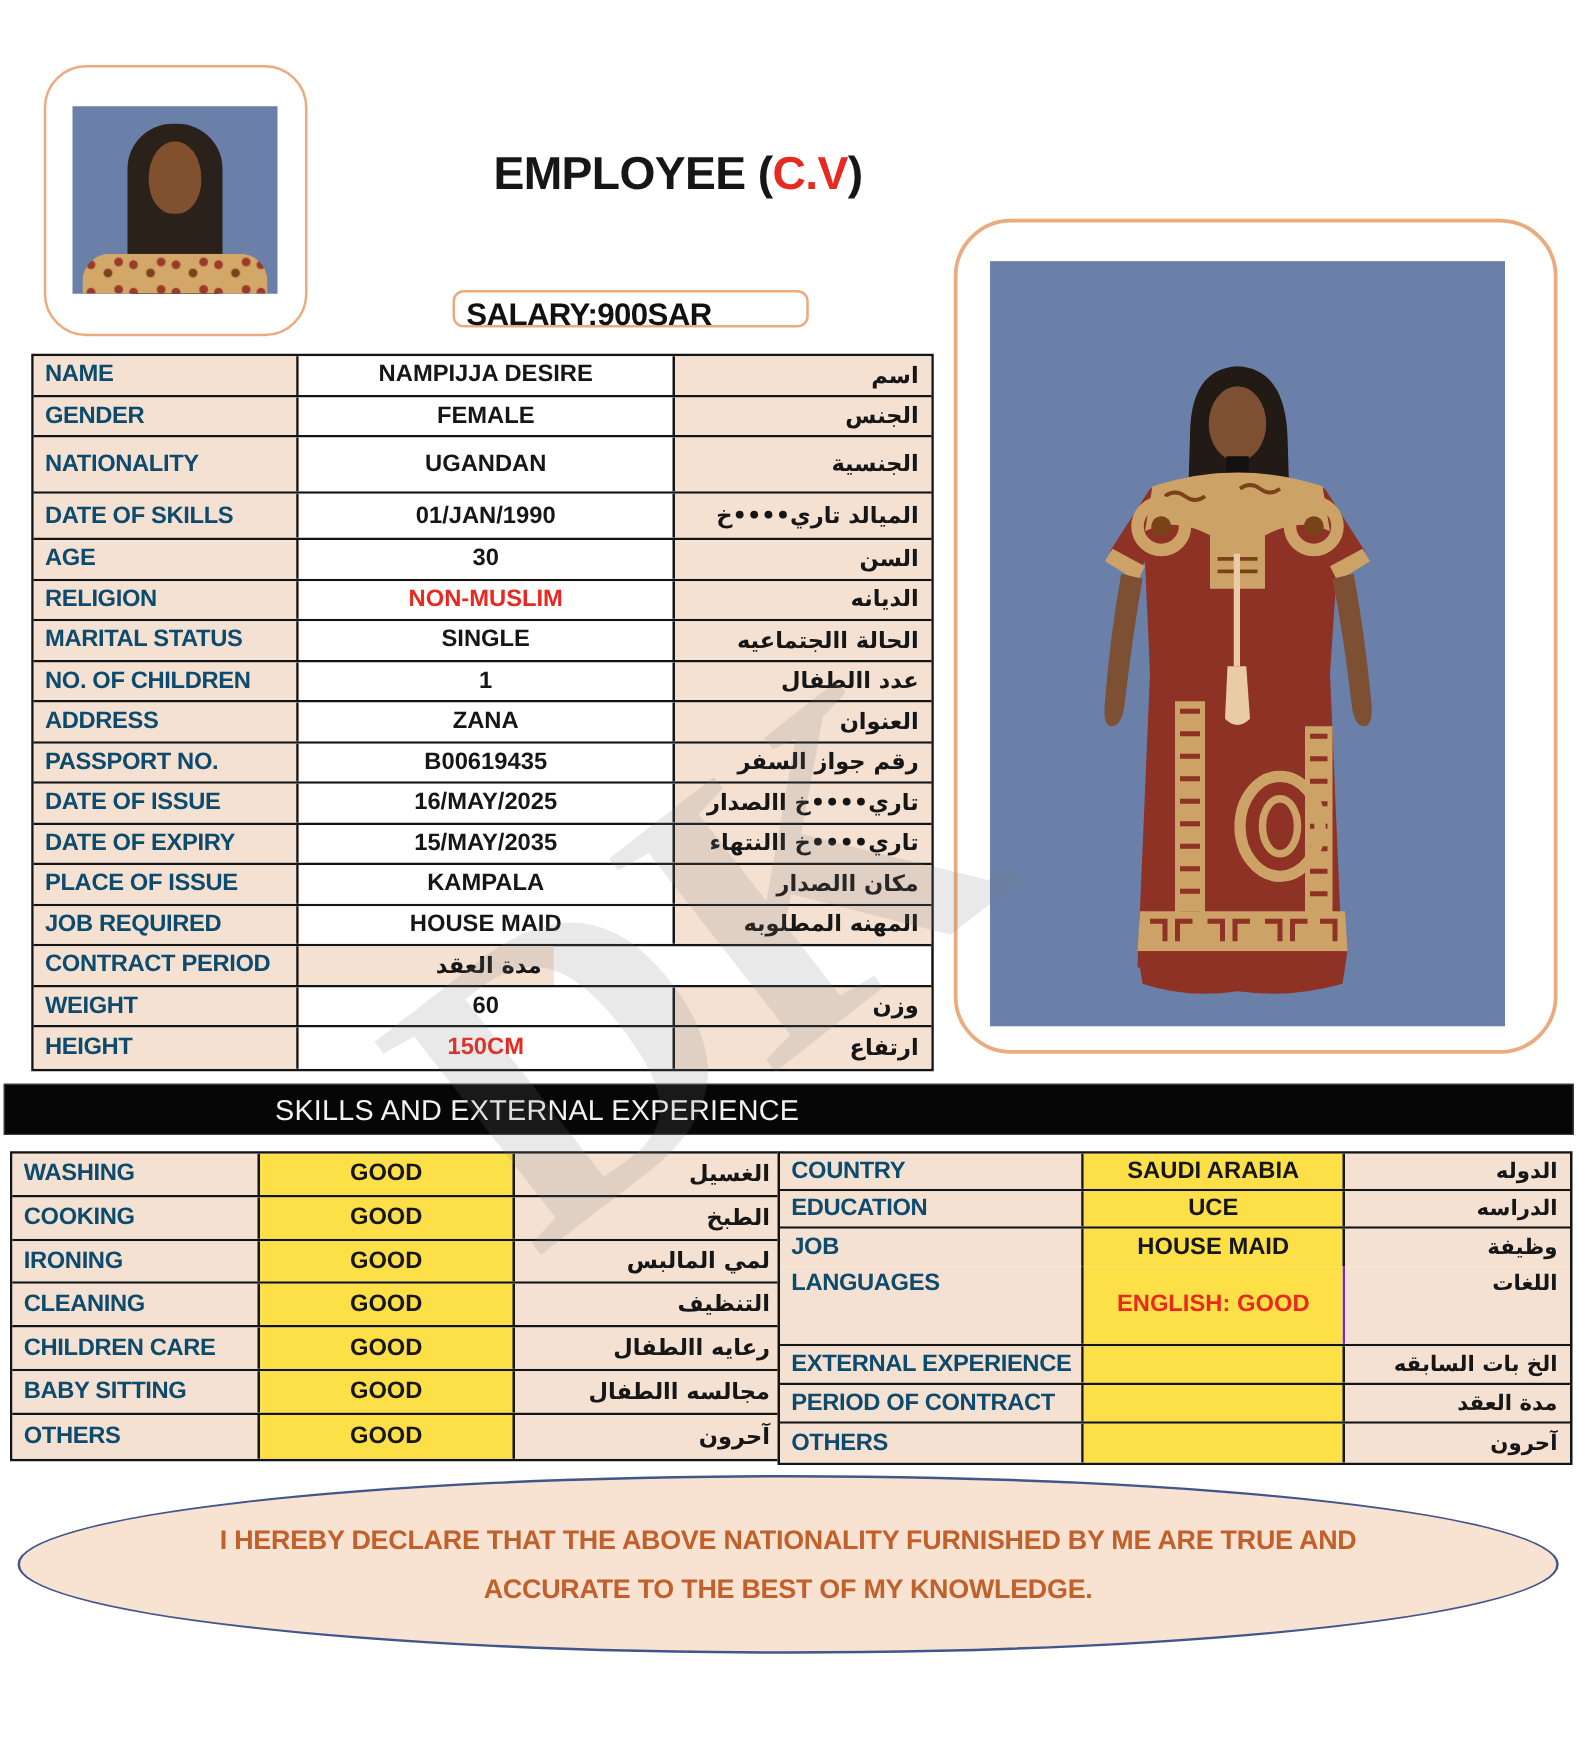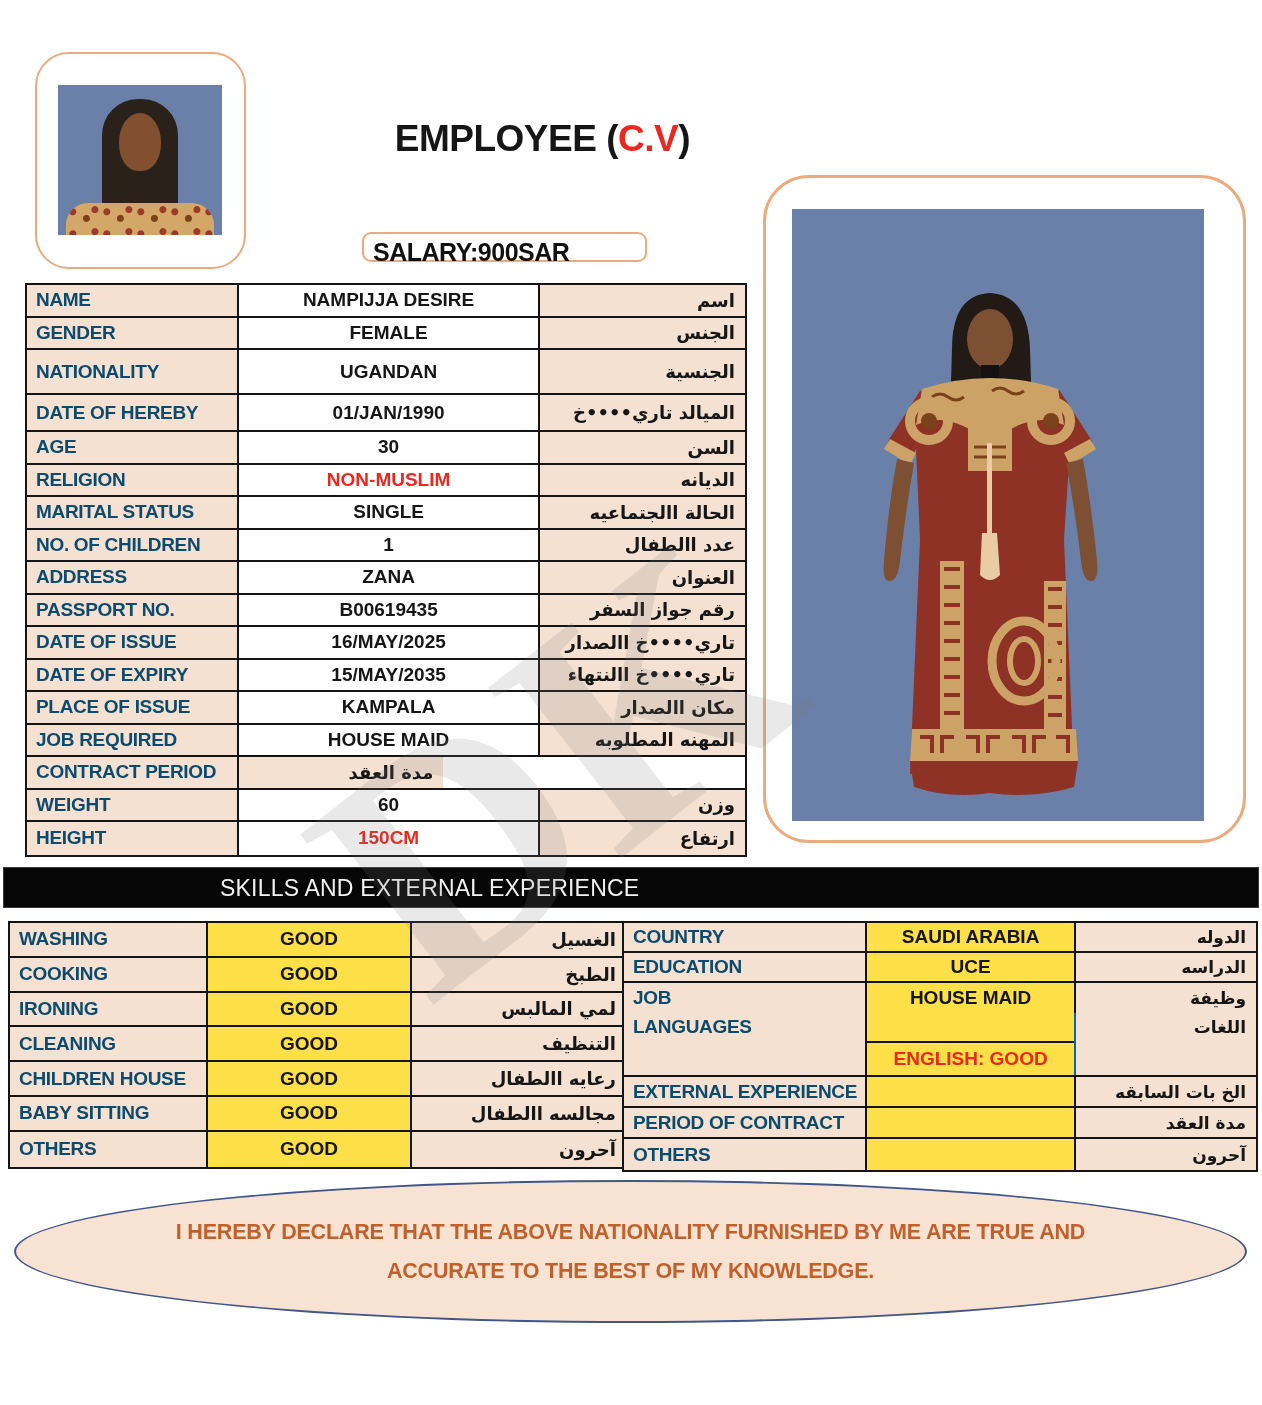--- a/index.html
+++ b/index.html
@@ -119,21 +119,21 @@
   .skills-table .ar  { width:34.8%; font-size:18px; }
 
   
   .info-table { left:622px; top:921px; width:636px; font-size:19px; }
   .info-table .trow { height:30px; }
   .info-table .lbl { width:38.5%; }
   .info-table .val { width:33%; }
   .info-table .ar  { width:28.5%; font-size:17px; }
   .lang-block { display:flex; border-bottom:2px solid #141414; height:64px; }
   .lang-block .lbl { width:38.5%; align-items:flex-start; padding-top:3px; border-right:2px solid #141414; display:flex; }
-  .lang-mid { width:33%; display:flex; flex-direction:column; border-right:2px solid #0369a1; }
+  .lang-mid { width:33%; display:flex; flex-direction:row; border-right:2px solid #6d28d9; }
   .lang-empty { height:30px; border-bottom:2px solid #141414; }
   .lang-val { flex:1; display:flex; align-items:center; justify-content:center; font-weight:bold; }
   .lang-block .ar { width:28.5%; align-items:flex-start; padding-top:4px; display:flex; }
   .info-table div.trow.bottom { height:31px; }
 
   
   .declaration {
     position:absolute; left:14px; top:1180px; width:1233px; height:143px;
     background:#f8e3d3; border:2.5px solid #42568a; border-radius:50%;
     display:flex; align-items:center; justify-content:center; z-index:7;
@@ -175,21 +175,21 @@
         <div class="cell ar peach">الجنس</div>
       </div>
 
       <div class="trow">
         <div class="cell lbl peach">NATIONALITY</div>
         <div class="cell val">UGANDAN</div>
         <div class="cell ar peach">الجنسية</div>
       </div>
 
       <div class="trow">
-        <div class="cell lbl peach">DATE OF HEREBY</div>
+        <div class="cell lbl peach">DATE OF SKILLS</div>
         <div class="cell val">01/JAN/1990</div>
         <div class="cell ar peach">الميالد تاري••••خ</div>
       </div>
 
       <div class="trow">
         <div class="cell lbl peach">AGE</div>
         <div class="cell val">30</div>
         <div class="cell ar peach">السن</div>
       </div>
 
@@ -342,21 +342,21 @@
         <div class="cell ar peach">لمي المالبس</div>
       </div>
 
       <div class="trow">
         <div class="cell lbl peach">CLEANING</div>
         <div class="cell val gray">GOOD</div>
         <div class="cell ar peach">التنظيف</div>
       </div>
 
       <div class="trow">
-        <div class="cell lbl peach">CHILDREN HOUSE</div>
+        <div class="cell lbl peach">CHILDREN CARE</div>
         <div class="cell val gray">GOOD</div>
         <div class="cell ar peach">رعايه االطفال</div>
       </div>
 
       <div class="trow">
         <div class="cell lbl peach">BABY SITTING</div>
         <div class="cell val gray">GOOD</div>
         <div class="cell ar peach">مجالسه االطفال</div>
       </div>
 

